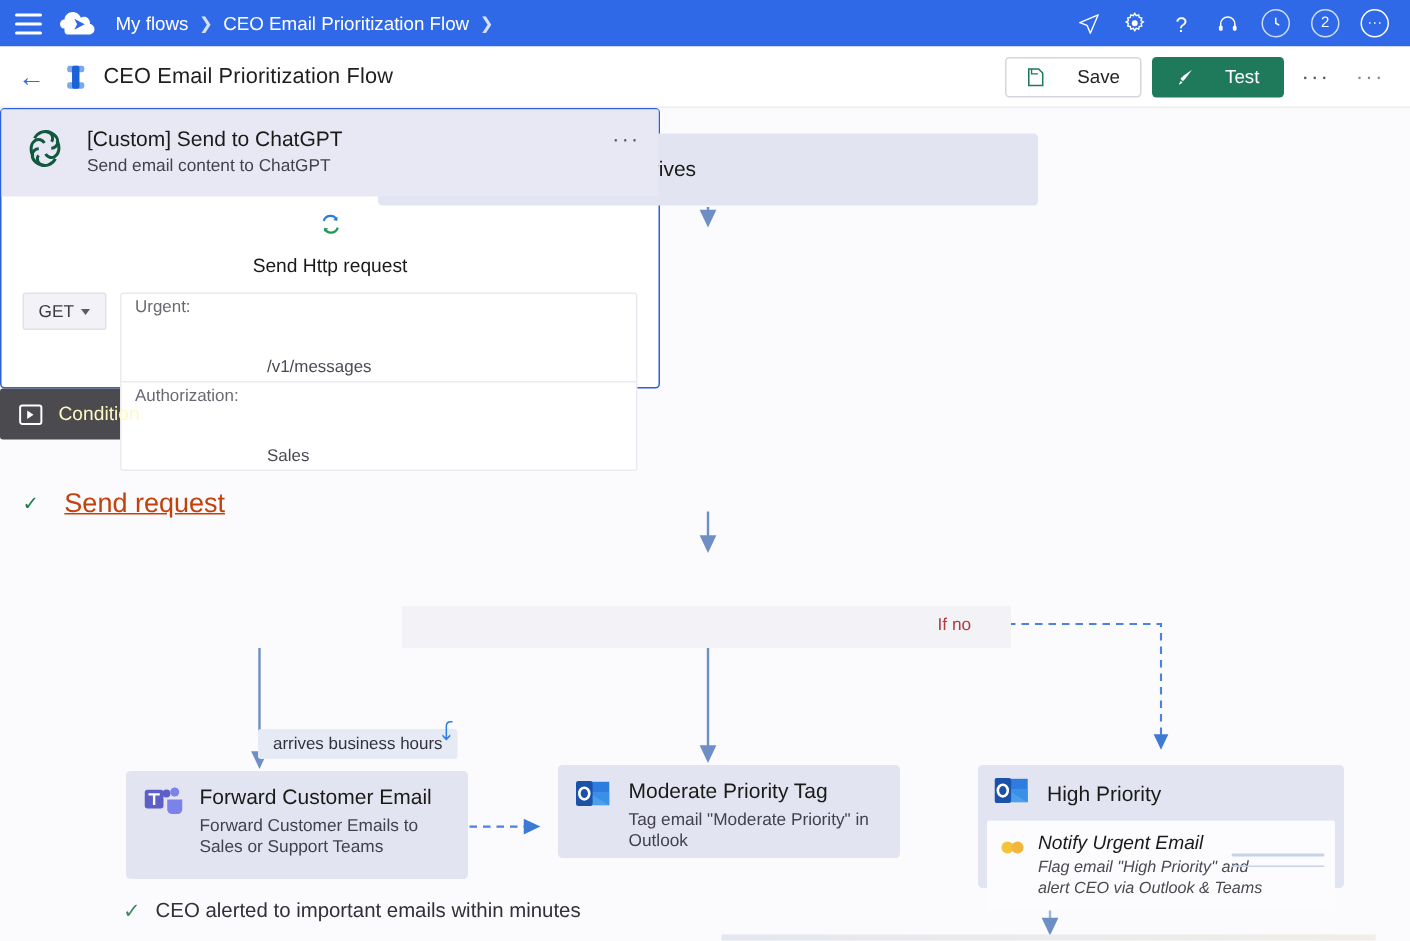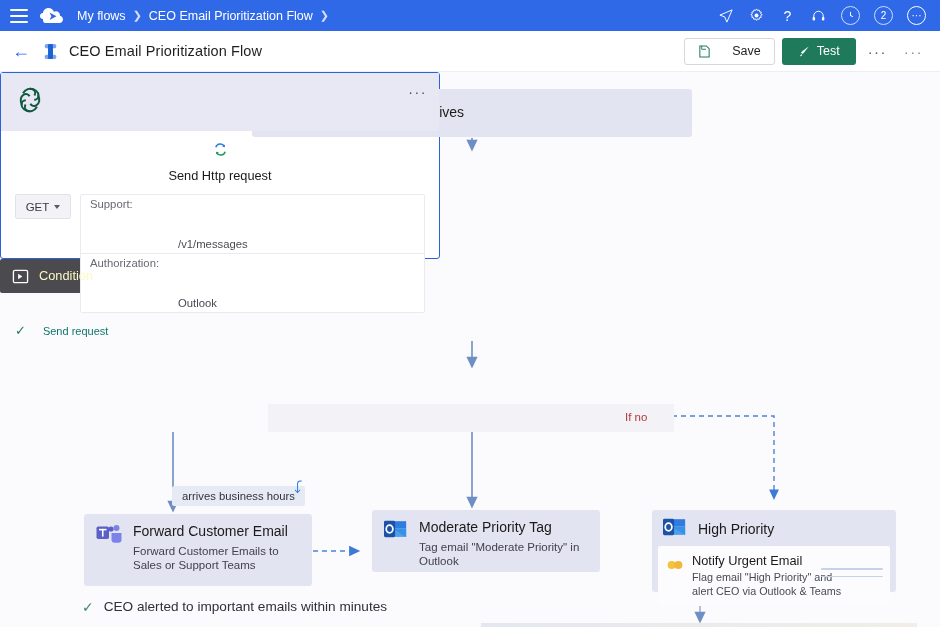--- a/index.html
+++ b/index.html
@@ -40,21 +40,21 @@
     line-height: 1; }
   .flow-icon { width: 19px; height: 19px; margin-right: 9px; position: relative; }
   .flow-title { font-size: 14.5px; color: #201f1e; letter-spacing: .1px; }
   .cmd-right { margin-left: auto; display: flex; align-items: center; gap: 7px; }
   .btn-save {
     display: flex; align-items: center; gap: 21px; height: 27px; padding: 0 13px;
     background: #fff; border: 1px solid #d6d6dd; border-radius: 3px;
     font-size: 12.5px; color: #252423; cursor: pointer; white-space: nowrap;
   }
   .btn-test {
-    display: flex; align-items: center; gap: 6px; height: 27px; padding: 0 16px;
+    display: flex; align-items: center; gap: 20px; height: 27px; padding: 0 16px;
     background: #1f7a5c; border: none; border-radius: 3px;
     font-size: 12.5px; color: #ffffff; cursor: pointer; white-space: nowrap;
   }
   .ellip { color: #555; font-size: 15px; letter-spacing: 1.4px; padding: 0 5px;
     cursor: pointer; line-height: 1; }
   .ellip.light { color: #8a8a94; }
 
   
   .canvas { position: absolute; left: 0; top: 72px; width: 940px; height: 555px; }
 
@@ -87,21 +87,21 @@
     gap: 5px; font-size: 11.5px; color: #3b3a45; cursor: pointer; }
   .caret { width: 0; height: 0; border-left: 3.5px solid transparent;
     border-right: 3.5px solid transparent; border-top: 4px solid #5a5966; }
   .kv-box { flex: 1; margin-left: 9px; border: 1px solid #eceaf0; border-radius: 2px;
     background: #fff; }
   .kv-row { display: flex; padding: 3px 9px; font-size: 11.3px; color: #58575f; }
   .kv-row + .kv-row { border-top: 1px solid #eceaf0; }
   .kv-k { width: 88px; color: #6a6973; }
   .kv-v { color: #4a4953; margin-top: 40px; }
   .send-row { display: flex; align-items: center; gap: 7px; margin-top: 11px; }
-  .send-title { font-size: 11px; color: #0f766e; }
+  .send-title { font-size: 18px; color: #c2410c; text-decoration: underline; }
   .send-sub { font-size: 11.7px; color: #3e3d47; margin: 3px 0 0 20px; }
 
   
   #condition { left: 268px; top: 298px; width: 406px; height: 34px;
     background: #4a4a4f; border-radius: 2px; display: flex; align-items: center;
     padding: 0 12px; }
   #condition .node-title { color: #fef9c3; font-size: 12.8px; }
   .cond-ico { width: 17px; height: 17px; margin-right: 10px; }
 
   
@@ -114,21 +114,21 @@
     white-space: nowrap; }
   .loop-glyph { position: absolute; left: 294px; top: 406px; color: #2b7de0;
     font-size: 17px; transform: scaleX(-1); }
 
   
   #forward { left: 84px; top: 442px; width: 228px; height: 72px; }
   #moderate { left: 372px; top: 438px; width: 228px; height: 62px; }
   #high { left: 652px; top: 438px; width: 244px; height: 82px; }
   .hp-head { display: flex; align-items: center; padding: 7px 11px 4px; }
   .hp-inner { background: #fcfcfe; margin: 0 6px 6px; border-radius: 2px;
-    padding: 7px 9px; display: flex; align-items: flex-start; position: relative; }
+    padding: 7px 9px; display: flex; align-items: flex-start; position: relative; font-style: italic; }
   .hp-inner-title { font-size: 12.8px; color: #1b1a19; }
   .hp-inner-sub { font-size: 10.8px; color: #4a4953; margin-top: 2px; line-height: 1.32; }
   .dots-ico { width: 17px; height: 10px; margin: 3px 8px 0 0; flex: 0 0 auto; }
   .deco-lines { position: absolute; right: 7px; top: 22px; width: 62px; }
   .deco-lines div { height: 1.6px; background: #c4d3ea; border-radius: 1px; margin-bottom: 6px; }
 
   
   .benefits { position: absolute; left: 82px; top: 527px; }
   .benefit { display: flex; align-items: center; margin-bottom: 13px; }
   .chk { color: #3f8a5f; font-size: 14px; margin-right: 10px; line-height: 1; }
@@ -282,20 +282,24 @@
           <svg width="34" height="34" viewBox="0 0 36 36">
             <g fill="none" stroke="#10593f" stroke-width="2.1" stroke-linejoin="round">
               <path d="M18 6 c5 0 9 3.4 9 7.2 c0 2.6 -2 4.6 -4.6 4.6"></path>
               <path d="M26.4 12.6 c2.5 4.3 1.6 9.3 -1.7 11.2 c-2.2 1.3 -5 .4 -6.3 -1.9"></path>
               <path d="M25.4 25.2 c-2.5 4.3 -7.3 5.9 -10.6 4 c-2.2 -1.3 -2.8 -4.2 -1.5 -6.5"></path>
               <path d="M18 30 c-5 0 -9 -3.4 -9 -7.2 c0 -2.6 2 -4.6 4.6 -4.6"></path>
               <path d="M9.6 23.4 c-2.5 -4.3 -1.6 -9.3 1.7 -11.2 c2.2 -1.3 5 -.4 6.3 1.9"></path>
               <path d="M10.6 10.8 c2.5 -4.3 7.3 -5.9 10.6 -4 c2.2 1.3 2.8 4.2 1.5 6.5"></path>
             </g>
           </svg>
+        </span>
+        <span>
+          <span class="node-title" style="display:block;">[Custom] Send to ChatGPT</span>
+          <span class="node-sub" style="display:block;">Send email content to ChatGPT</span>
         </span>
         <span class="cg-ellip">···</span>
       </div>
       <div class="cg-body">
         <div class="cg-row">
           <span>
             <svg width="15" height="15" viewBox="0 0 16 16">
               <path d="M3 5.6 a5 5 0 0 1 9.2 -.9" fill="none" stroke="#2b7de0" stroke-width="1.6"></path>
               <path d="M12.8 2.6 L12.6 5.6 L9.7 5" fill="#2b7de0"></path>
               <path d="M13 10.4 a5 5 0 0 1 -9.2 .9" fill="none" stroke="#1f9a57" stroke-width="1.6"></path>
@@ -304,26 +308,26 @@
           </span>
           <span class="cg-row-title">Send Http request</span>
         </div>
         <div class="req-wrap">
           <div class="method-box">
             <span>GET</span>
             <span class="caret"></span>
           </div>
           <div class="kv-box">
             <div class="kv-row">
-              <span class="kv-k">Support:</span>
+              <span class="kv-k">Urgent:</span>
               <span class="kv-v">/v1/messages</span>
             </div>
             <div class="kv-row">
               <span class="kv-k">Authorization:</span>
-              <span class="kv-v">Outlook</span>
+              <span class="kv-v">Sales</span>
             </div>
           </div>
         </div>
         <div class="send-row">
           <span class="chk" style="color:#1f7a4d;font-size:13px;">✓</span>
           <span class="send-title">Send request</span>
         </div>
       </div>
     </div>
 

